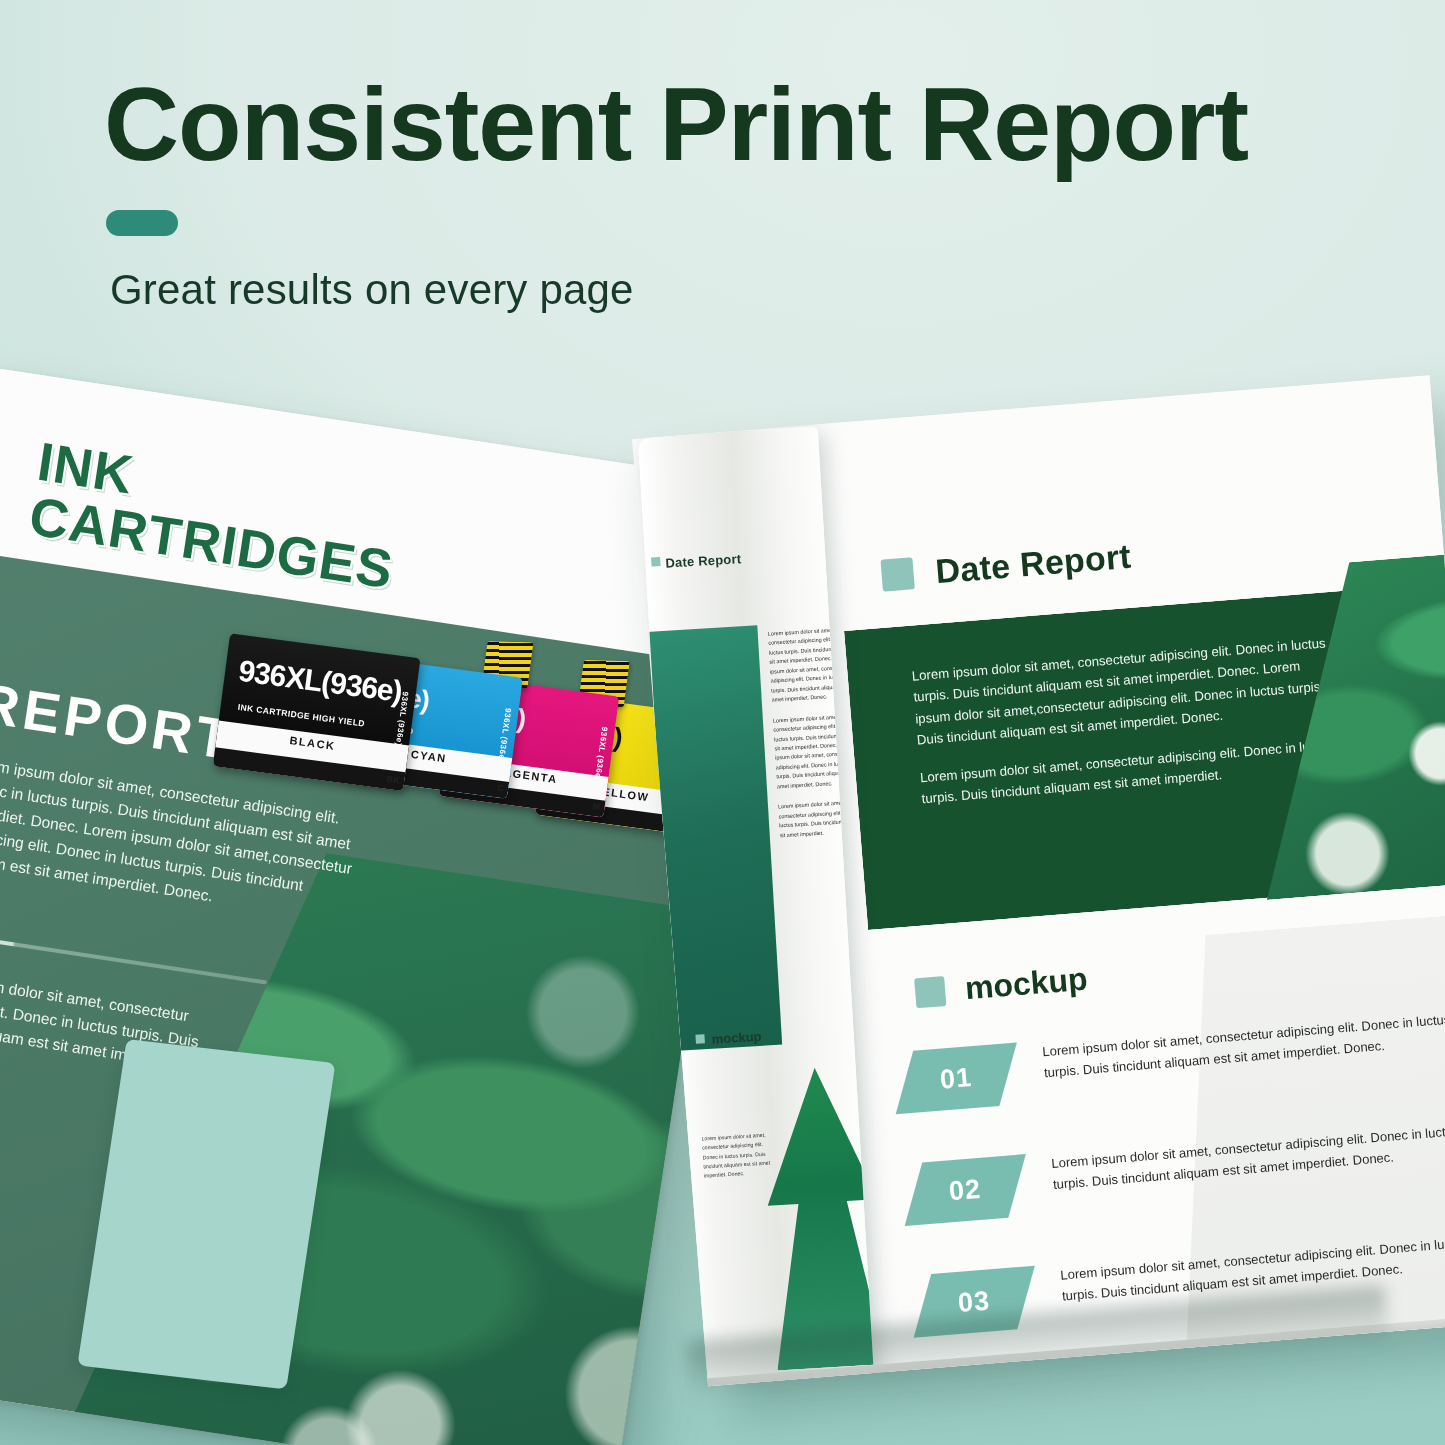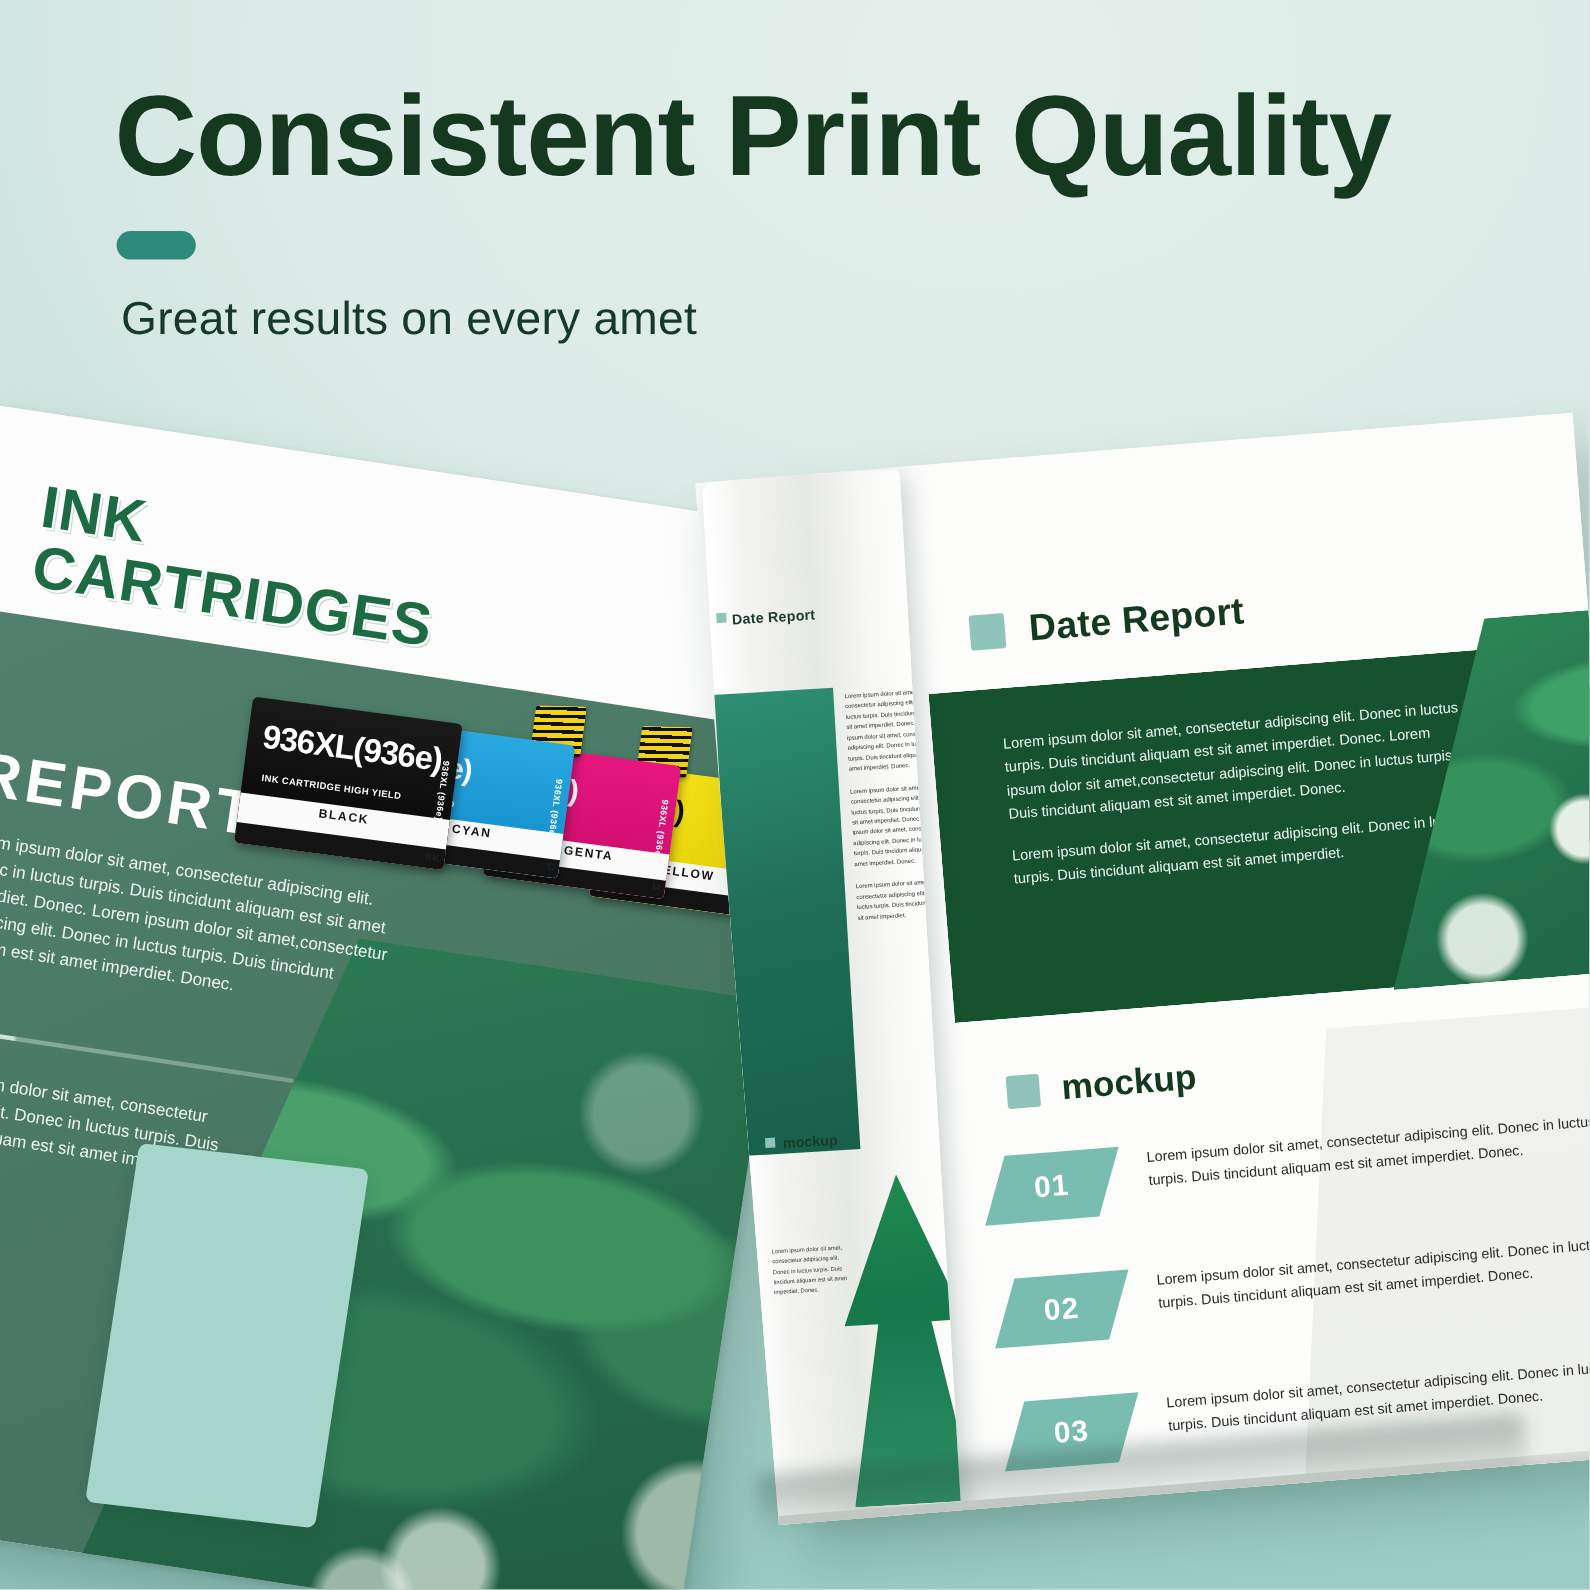--- a/index.html
+++ b/index.html
@@ -264,24 +264,24 @@
     background:linear-gradient(180deg,rgba(40,70,60,.35),rgba(40,70,60,0));
     filter:blur(8px);
   }
 </style>
 </head>
 <body>
 
 <div id="stage">
 
   <div class="hdr">
-    <h1>Consistent Print Quality</h1>
+    <h1>Consistent Print Report</h1>
   </div>
   <div class="accent-pill"></div>
-  <div class="subhdr">Great results on every amet</div>
+  <div class="subhdr">Great results on every page</div>
 
   <div class="bro-left">
     <div class="bl-white"></div>
     <div class="bl-green"></div>
     <div class="bl-photo"></div>
 
     <div class="bl-head">
       <div>INK</div>
       <div>CARTRIDGES</div>
     </div>

